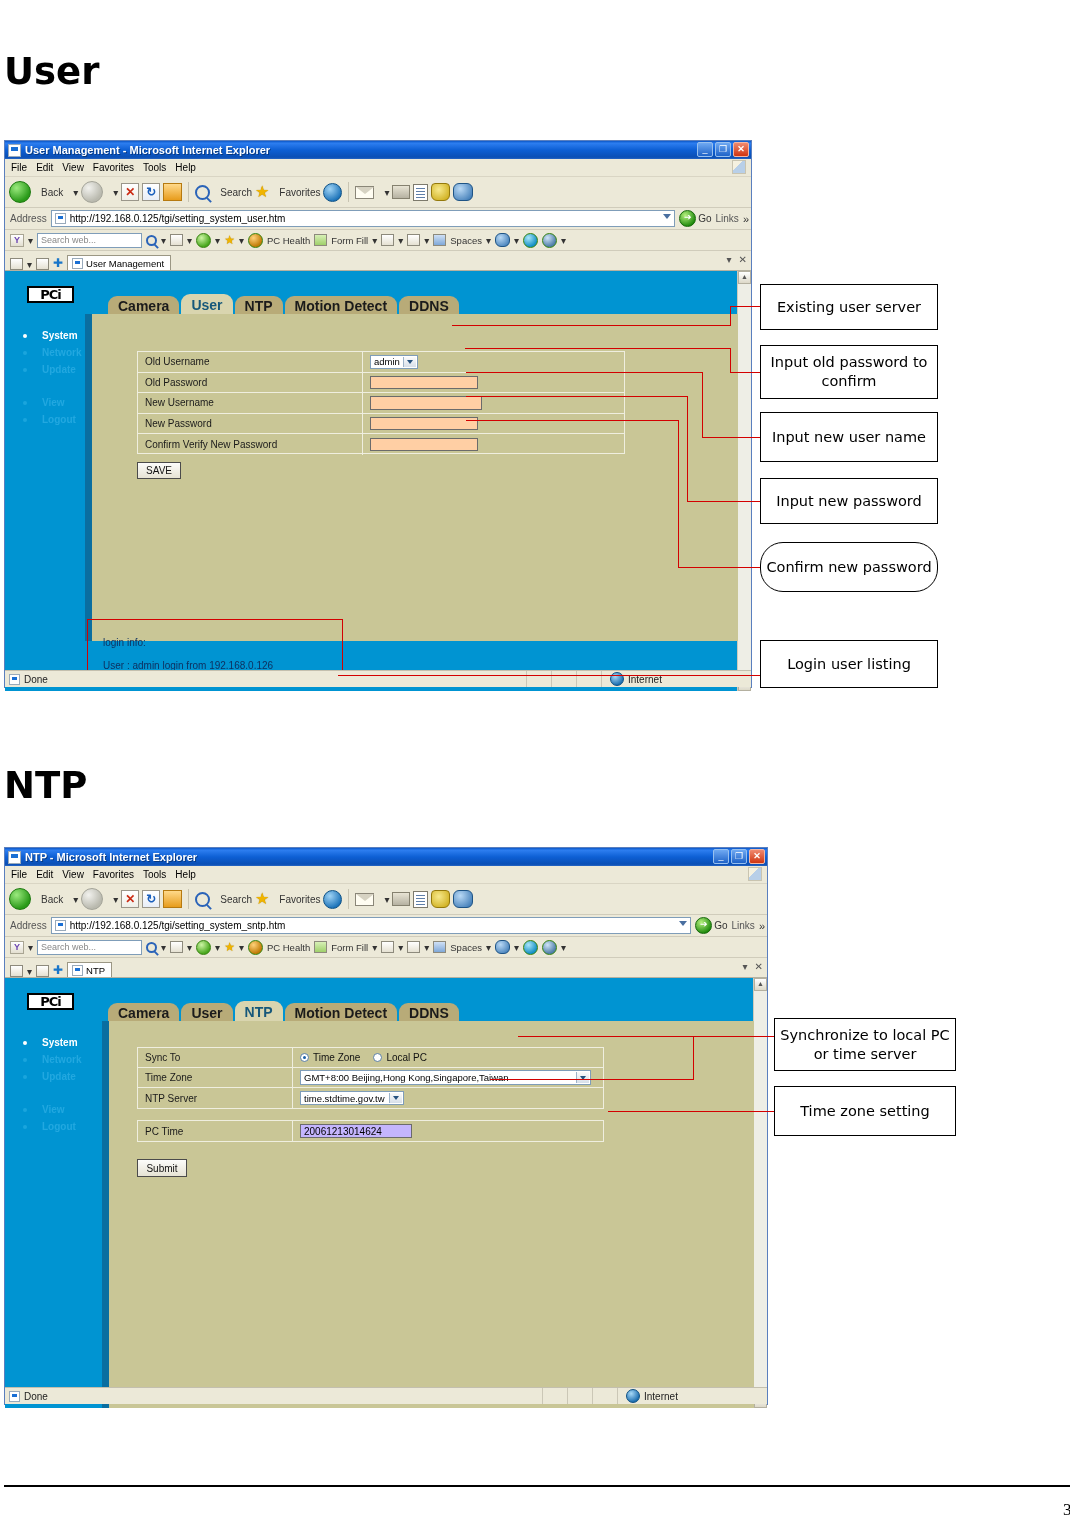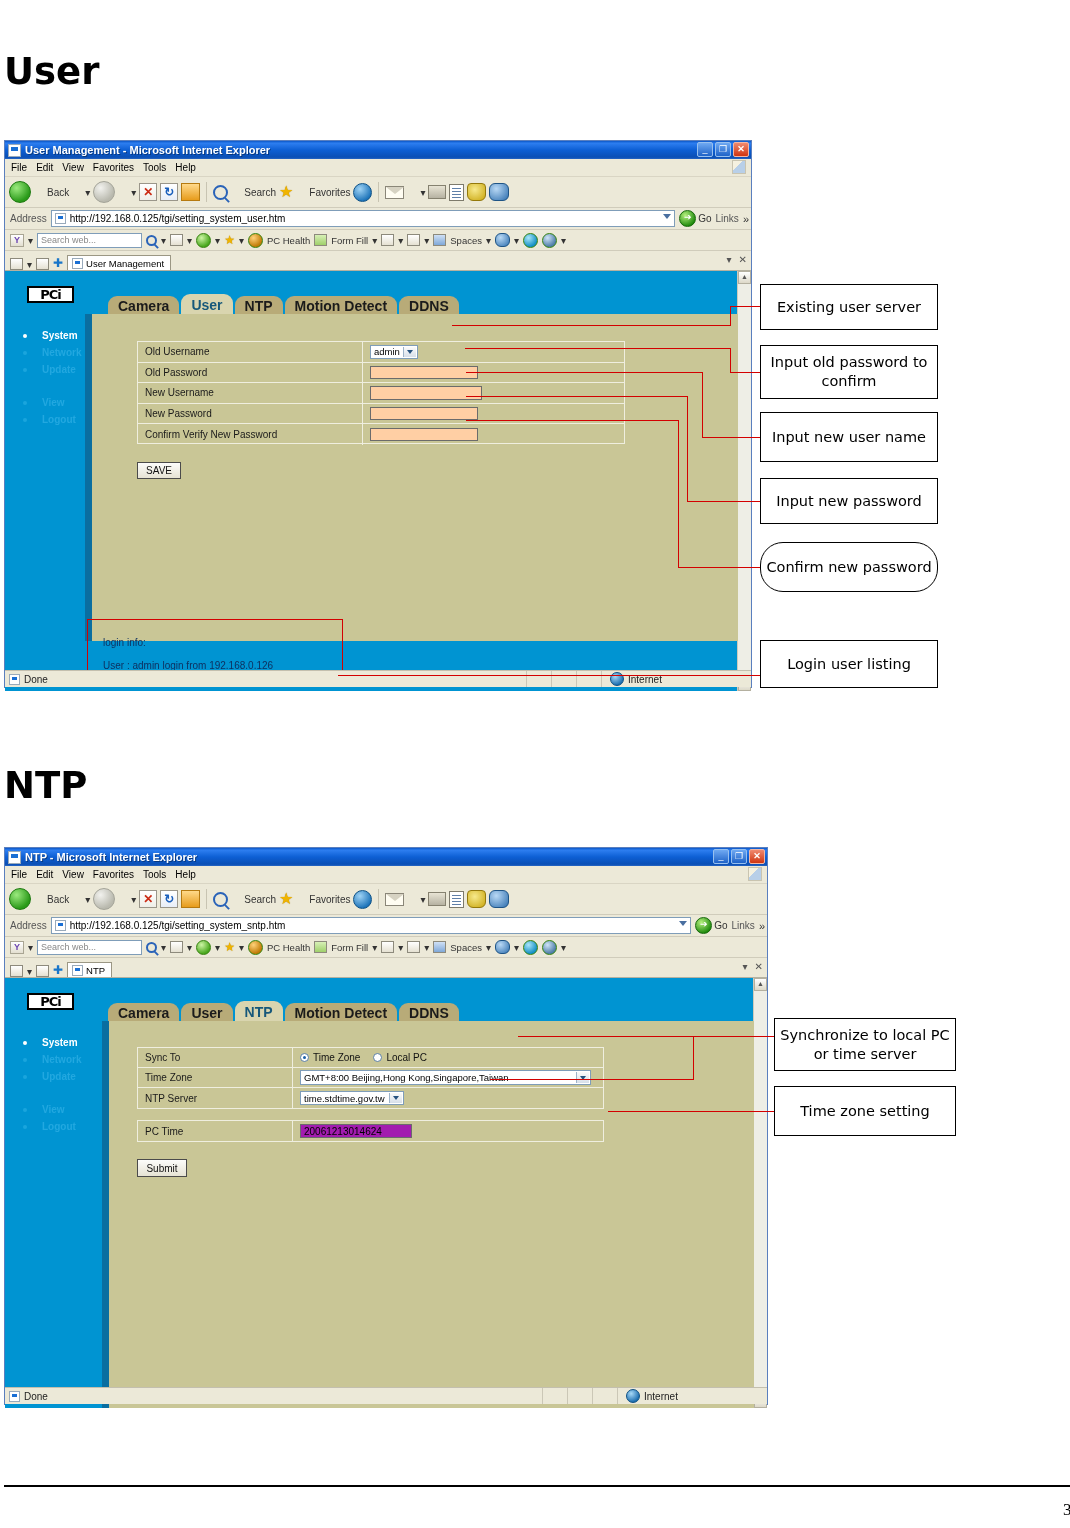--- a/index.html
+++ b/index.html
@@ -84,21 +84,21 @@
     border:1px solid #c9c4b0;box-sizing:border-box;
   }
 
   .toolbar{
     height:30px;background:#ece9d8;
     display:flex;align-items:center;gap:3px;
     padding-left:4px;
     border-bottom:1px solid #d0ccbb;
   }
   .tb-sep{width:1px;height:20px;background:#c8c4b2;margin:0 3px;}
-  .tb-item{display:flex;align-items:center;gap:16px;font-size:10px;color:#333;}
+  .tb-item{display:flex;align-items:center;gap:10px;font-size:10px;color:#333;}
   .circ{width:20px;height:20px;border-radius:50%;display:inline-block;}
   .circ.green{background:radial-gradient(circle at 33% 30%,#9bea7e,#2a9a19 70%);border:1px solid #1d7a10;}
   .circ.gray{background:radial-gradient(circle at 33% 30%,#f2f2ee,#b9b9ae 70%);border:1px solid #a4a499;}
   .sq{width:18px;height:18px;display:inline-block;border:1px solid #9a968a;box-sizing:border-box;}
   .sq.red{background:linear-gradient(to bottom,#ffffff,#efefe8);color:#cb2b14;font-weight:bold;font-size:12px;text-align:center;line-height:16px;}
   .sq.blue{background:linear-gradient(to bottom,#ffffff,#e8eef7);color:#1a5fbb;font-weight:bold;font-size:12px;text-align:center;line-height:16px;}
   .home{width:19px;height:18px;background:linear-gradient(to bottom,#ffd98a,#e79c1c);border:1px solid #b67a10;box-sizing:border-box;}
   .mglass{width:15px;height:15px;border:2px solid #2a63b8;border-radius:50%;box-sizing:border-box;position:relative;}
   .mglass:after{content:"";position:absolute;right:-4px;bottom:-3px;width:6px;height:2px;background:#2a63b8;transform:rotate(45deg);}
   .star{color:#f0b400;font-size:16px;line-height:16px;text-shadow:0 0 1px #a07600;}
@@ -232,21 +232,21 @@
     height:14px;display:flex;align-items:center;
     font-size:9.5px;color:#000;padding-left:3px;position:relative;
   }
   .sel .caret{
     position:absolute;right:1px;top:1px;bottom:1px;width:12px;
     background:linear-gradient(to bottom,#fbfbfb,#d7dfe9);
     border-left:1px solid #9db3c9;
     display:flex;align-items:center;justify-content:center;
   }
   .sel .caret:after{content:"";width:0;height:0;border-left:3px solid transparent;border-right:3px solid transparent;border-top:4px solid #26527f;}
-  .white-in{background:#a21caf;border:1px solid #6b6b6b;box-sizing:border-box;height:14px;font-size:10px;color:#000;padding-left:3px;display:flex;align-items:center;}
+  .white-in{background:#c4b5fd;border:1px solid #6b6b6b;box-sizing:border-box;height:14px;font-size:10px;color:#000;padding-left:3px;display:flex;align-items:center;}
 
   .btn{
     background:linear-gradient(to bottom,#fcfcfa,#e6e3d4);
     border:1px solid #4b4b4b;
     box-sizing:border-box;
     font-size:10px;color:#111;
     display:flex;align-items:center;justify-content:center;
     white-space:nowrap;
   }
 
@@ -454,21 +454,21 @@
         <div class="nav-tab">Camera</div>
         <div class="nav-tab active">User</div>
         <div class="nav-tab">NTP</div>
         <div class="nav-tab">Motion Detect</div>
         <div class="nav-tab">DDNS</div>
       </div>
 
       <div class="panel" style="left:80px;top:43px;width:653px;height:327px;">
         <div class="panel-left-strip"></div>
 
-        <div class="form-table" style="left:52px;top:27px;width:488px;height:103px;">
+        <div class="form-table" style="left:52px;top:37px;width:488px;height:103px;">
           <div class="form-row" style="height:20.6px;">
             <div class="form-label" style="width:225px;">Old Username</div>
             <div class="form-field">
               <div class="sel" style="width:48px;">
                 <span>admin</span>
                 <span class="caret"></span>
               </div>
             </div>
           </div>
           <div class="form-row" style="height:20.6px;">

